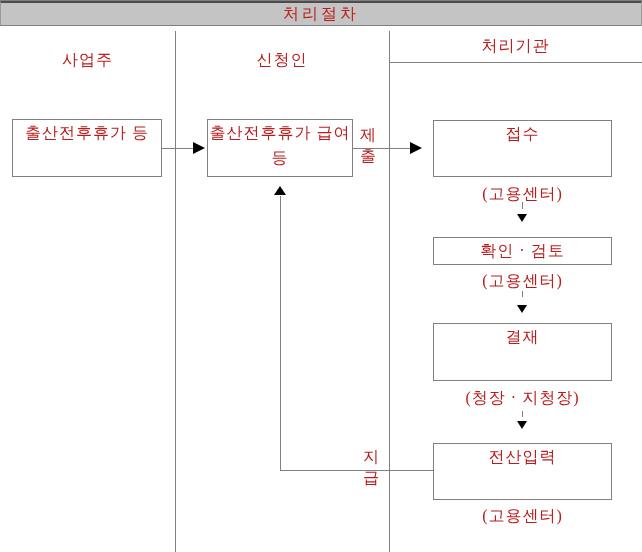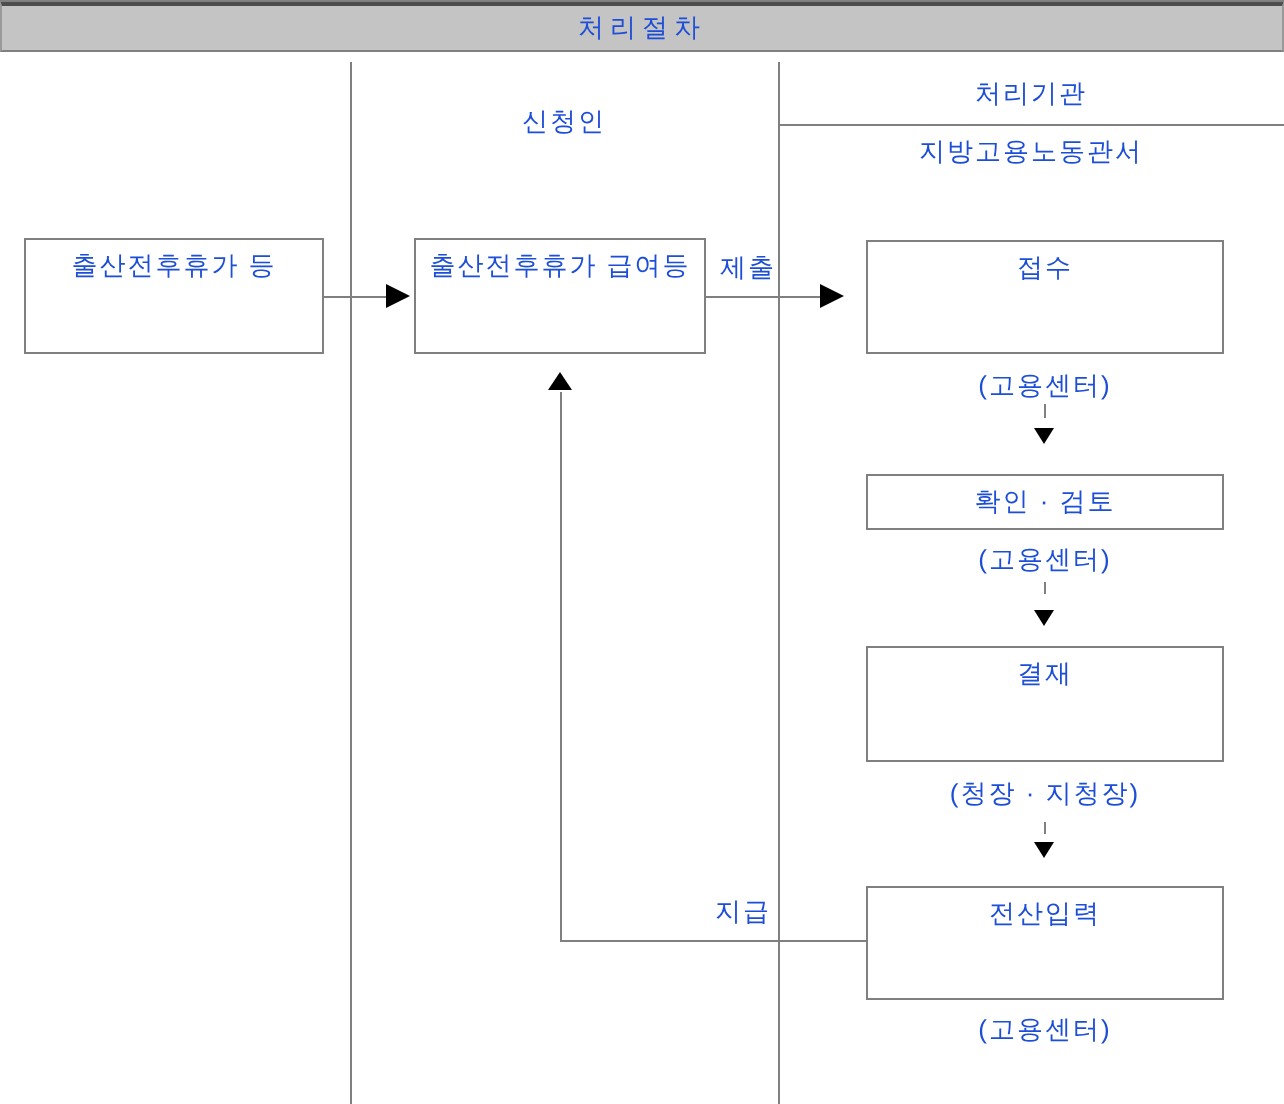--- a/index.html
+++ b/index.html
@@ -5,23 +5,23 @@
   html, body {
     margin: 0;
     padding: 0;
     background: #ffffff;
   }
   #stage {
     position: relative;
     width: 642px;
     height: 552px;
     background: #ffffff;
-    font-family: Liberation Sans, sans-serif;
-    font-size: 13px;
-    color: #1d4ed8;
+    font-family: Liberation Serif, serif;
+    font-size: 16px;
+    color: #b91c1c;
     overflow: hidden;
   }
   .abs { position: absolute; }
 
   
   .title-band {
     left: 0; top: 1;
     width: 640px; height: 22px;
     background: #c4c4c4;
     border-top: 3px solid #4d4d4d;
@@ -90,28 +90,28 @@
     <span>처리절차</span>
   </div>
 
   <div class="abs hline" style="left:0; top:31; width:642px;"></div>
   <div class="abs hline" style="left:0; top:90; width:642px;"></div>
   <div class="abs hline" style="left:389px; top:62px; width:253px;"></div>
 
   <div class="abs vline" style="left:175px; top:31px; height:521px;"></div>
   <div class="abs vline" style="left:389px; top:31px; height:521px;"></div>
 
+  <div class="abs colhead" style="left:0; top:31px; width:175px; height:59px;">
+    <span>사업주</span>
+  </div>
   <div class="abs colhead" style="left:175px; top:31px; width:214px; height:59px;">
     <span>신청인</span>
   </div>
   <div class="abs colhead" style="left:389px; top:31px; width:253px; height:31px;">
     <span>처리기관</span>
-  </div>
-  <div class="abs colhead" style="left:389px; top:62px; width:253px; height:28px;">
-    <span>지방고용노동관서</span>
   </div>
 
   <div class="abs fbox" style="left:12px; top:119px; width:148px; height:56px;">
     <div>출산전후휴가 등</div>
   </div>
 
   <div class="abs hline" style="left:161px; top:148px; width:32px;"></div>
   <div class="abs tri-right" style="left:193px; top:142px;"></div>
 
   <div class="abs fbox" style="left:207px; top:119px; width:144px; height:56px;">

